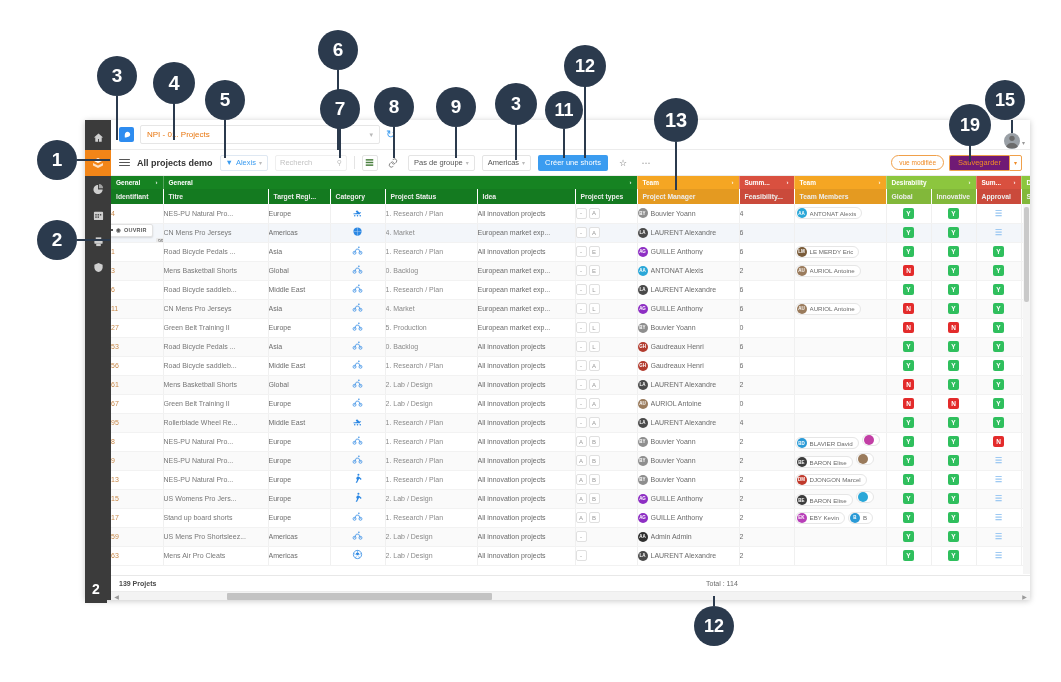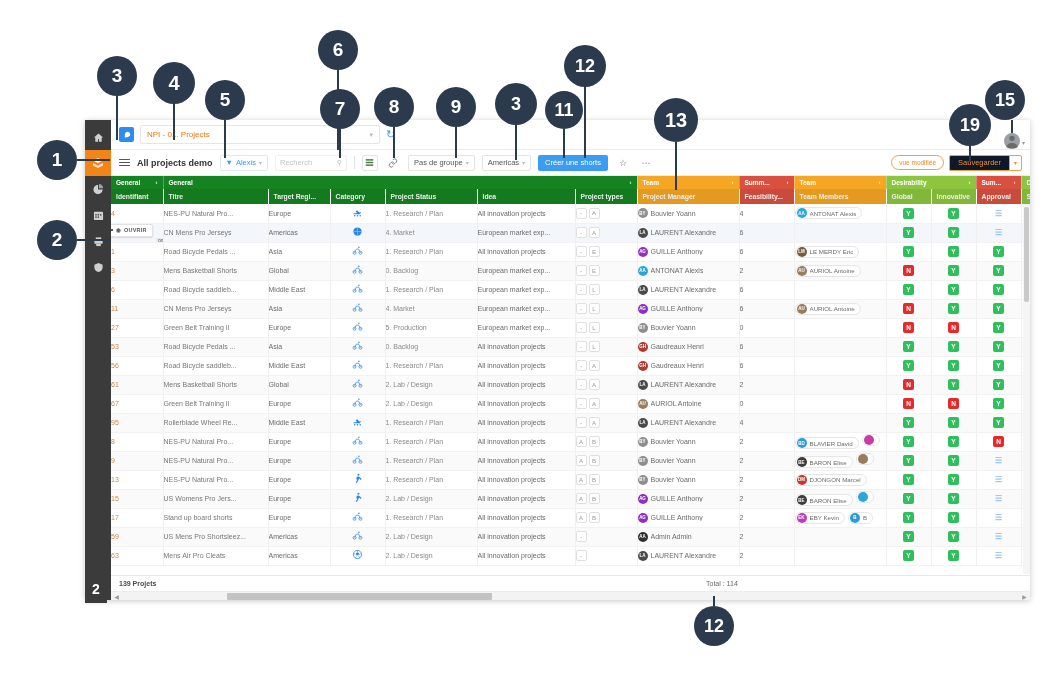--- a/index.html
+++ b/index.html
@@ -94,21 +94,21 @@
   }
   #toolbar-right { margin-left:auto; display:flex; align-items:center; gap:5px; }
   #modified-badge {
     height:15px; border:1px solid #f0a04a; border-radius:8px; color:#ef8b28;
     font-size:6.5px; display:flex; align-items:center; padding:0 7px; white-space:nowrap;
   }
   #save-group { display:flex; align-items:stretch; }
   #save-btn {
     height:16px; border:1px solid #f0a04a; border-right:none; border-radius:2px 0 0 2px;
     color:#ef8b28; font-size:7.5px; display:flex; align-items:center; padding:0 8px;
-    background:#0f172a; white-space:nowrap;
+    background:#701a75; white-space:nowrap;
   }
   #save-caret {
     height:16px; width:13px; border:1px solid #f0a04a; border-radius:0 2px 2px 0;
     color:#ef8b28; font-size:6px; display:flex; align-items:center; justify-content:center;
     background:#fff;
   }
 
   
   #grid-wrap { flex:1; display:flex; flex-direction:column; min-height:0; position:relative; }
   #grid-scroll { flex:1; overflow:hidden; position:relative; }

